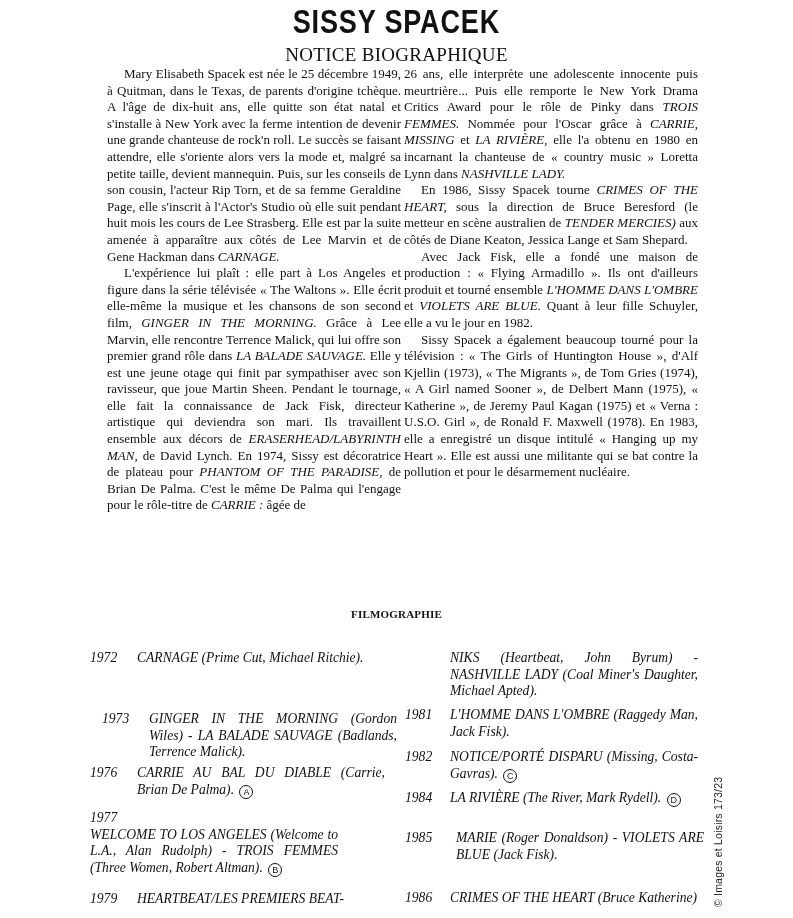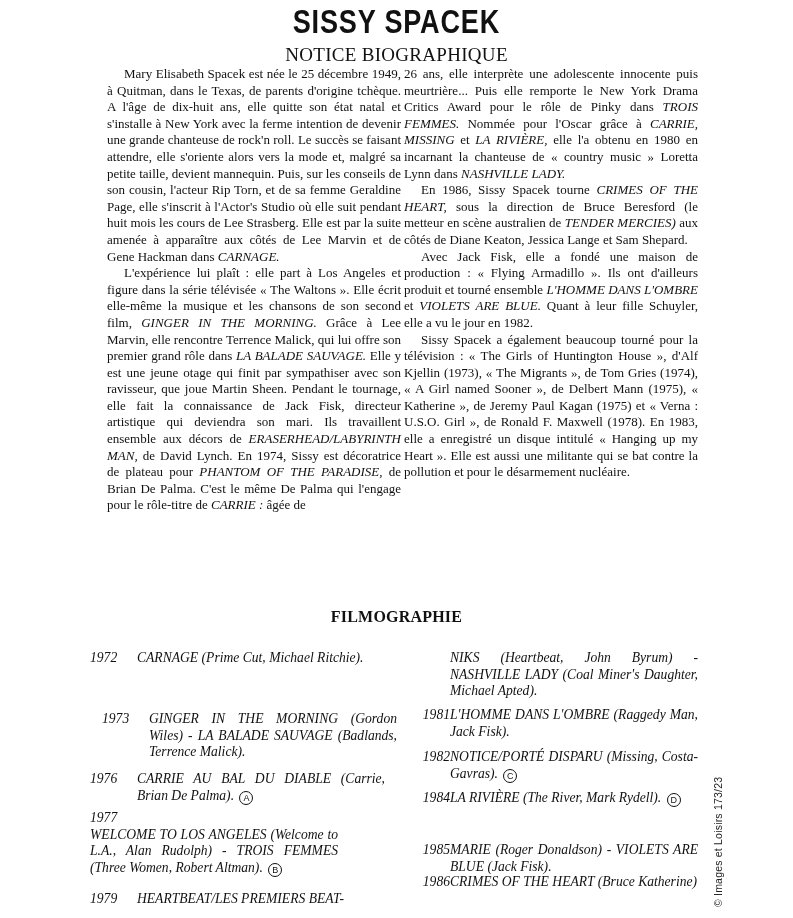--- a/index.html
+++ b/index.html
@@ -5,28 +5,28 @@
   html, body { margin: 0; padding: 0; background: #ffffff; }
   body { width: 793px; height: 918px; position: relative; overflow: hidden; color: #111; font-family: "Liberation Serif", serif; }
   .title { position: absolute; top: 2px; left: 0; width: 793px; text-align: center; font-family: "Liberation Sans", sans-serif; font-weight: bold; font-size: 33px; letter-spacing: 1px; transform: scaleX(0.82); transform-origin: 396px 0; line-height: 40px; }
   .subtitle { position: absolute; top: 45px; left: 0; width: 793px; text-align: center; font-size: 19px; line-height: 20px; letter-spacing: 0.3px; }
   .col { position: absolute; top: 66px; width: 294px; font-size: 13px; line-height: 16.6px; text-align: justify; }
   .col-left { left: 107px; }
   .col-right { left: 404px; }
   .col p { margin: 0; text-indent: 17px; }
   .col p.noindent { text-indent: 0; }
   .col i { font-style: italic; }
-  .section-title { position: absolute; top: 608px; left: 0; width: 793px; text-align: center; font-weight: bold; font-size: 16px; letter-spacing: 0.2px; }
+  .section-title { position: absolute; top: 608px; left: 0; width: 793px; text-align: center; font-weight: bold; font-size: 11px; letter-spacing: 0.2px; }
   .film-col { position: absolute; width: 300px; font-size: 13.6px; line-height: 16.6px; font-style: italic; }
   .film-col.left { left: 90px; top: 650px; }
   .film-col.right { left: 405px; top: 650px; }
   .film-entry { display: flex; margin-bottom: 14px; }
   .film-year { width: 47px; flex: none; }
   .film-text { width: 248px; text-align: justify; }
-  .film-col.right .film-year { width: 45px; text-align: right; }
+  .film-col.right .film-year { width: 45px; }
   .badge { display: inline-block; width: 12px; height: 12px; border: 1.3px solid #111; border-radius: 50%; font-size: 9px; line-height: 12px; text-align: center; font-style: normal; font-family: "Liberation Sans", sans-serif; vertical-align: -1px; margin-left: 2px; }
   .copyright { position: absolute; left: 712px; top: 907px; transform: rotate(-90deg); transform-origin: 0 0; font-family: "Liberation Sans", sans-serif; font-size: 10.5px; color: #222; white-space: nowrap; letter-spacing: 0.2px; }
 </style>
 </head>
 <body>
 
 <div class="title">SISSY SPACEK</div>
 <div class="subtitle">NOTICE BIOGRAPHIQUE</div>
 
 <div class="col col-left" id="bio-left">
@@ -44,21 +44,21 @@
 
 <div class="film-col left" id="film-left">
     <div class="film-entry" style="position: absolute; top: 0px; margin: 0px;">
       <div class="film-year">1972</div>
       <div class="film-text"><span>CARNAGE (Prime Cut, Michael Ritchie).</span></div>
     </div>
     <div class="film-entry" style="position: absolute; top: 49px; margin: 12px;">
       <div class="film-year">1973</div>
       <div class="film-text"><span>GINGER IN THE MORNING (Gordon Wiles) - LA BALADE SAUVAGE (Badlands, Terrence Malick).</span></div>
     </div>
-    <div class="film-entry" style="position: absolute; top: 121px; margin: 0px;">
+    <div class="film-entry" style="position: absolute; top: 115px; margin: 0px;">
       <div class="film-year">1976</div>
       <div class="film-text"><span>CARRIE AU BAL DU DIABLE (Carrie, Brian De Palma).</span> <span class="badge">A</span></div>
     </div>
     <div class="film-entry" style="position: absolute; top: 160px; margin: 0px; flex-direction: column;">
       <div class="film-year">1977</div>
       <div class="film-text"><span>WELCOME TO LOS ANGELES (Welcome to L.A., Alan Rudolph) - TROIS FEMMES (Three Women, Robert Altman).</span> <span class="badge">B</span></div>
     </div>
     <div class="film-entry" style="position: absolute; top: 241px; margin: 0px;">
       <div class="film-year">1979</div>
       <div class="film-text"><span>HEARTBEAT/LES PREMIERS BEAT-</span></div>
@@ -74,23 +74,23 @@
       <div class="film-text"><span>L'HOMME DANS L'OMBRE (Raggedy Man, Jack Fisk).</span></div>
     </div>
     <div class="film-entry" style="position: absolute; top: 99px; margin: 0px;">
       <div class="film-year">1982</div>
       <div class="film-text"><span>NOTICE/PORTÉ DISPARU (Missing, Costa-Gavras).</span> <span class="badge">C</span></div>
     </div>
     <div class="film-entry" style="position: absolute; top: 140px; margin: 0px;">
       <div class="film-year">1984</div>
       <div class="film-text"><span>LA RIVIÈRE (The River, Mark Rydell).</span> <span class="badge">D</span></div>
     </div>
-    <div class="film-entry" style="position: absolute; top: 192px; margin: 0px;">
+    <div class="film-entry" style="position: absolute; top: 180px; margin: 0px; gap: 6px;">
       <div class="film-year">1985</div>
       <div class="film-text"><span>MARIE (Roger Donaldson) - VIOLETS ARE BLUE (Jack Fisk).</span></div>
     </div>
-    <div class="film-entry" style="position: absolute; top: 224px; margin: 0px;">
+    <div class="film-entry" style="position: absolute; top: 240px; margin: 0px;">
       <div class="film-year">1986</div>
       <div class="film-text"><span>CRIMES OF THE HEART (Bruce Katherine)</span></div>
     </div>
   </div>
 
 <div class="copyright">© Images et Loisirs 173/23</div>
 
 </body></html>

